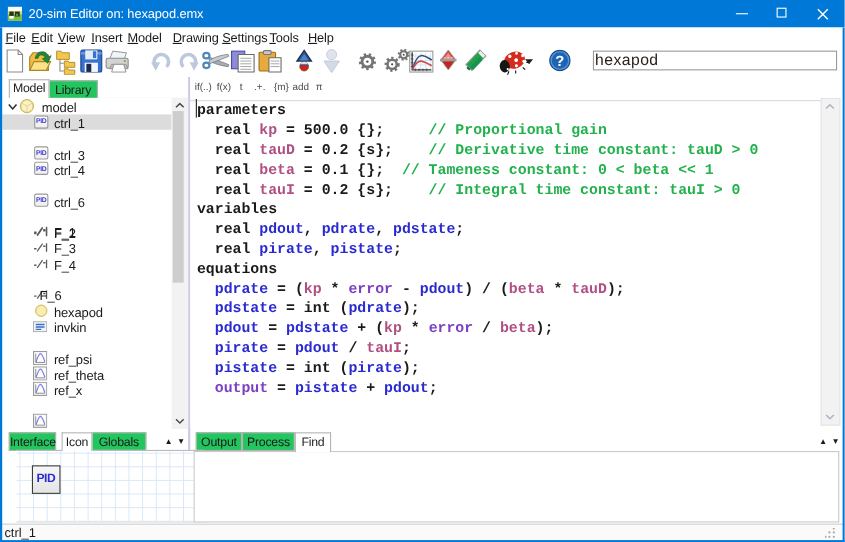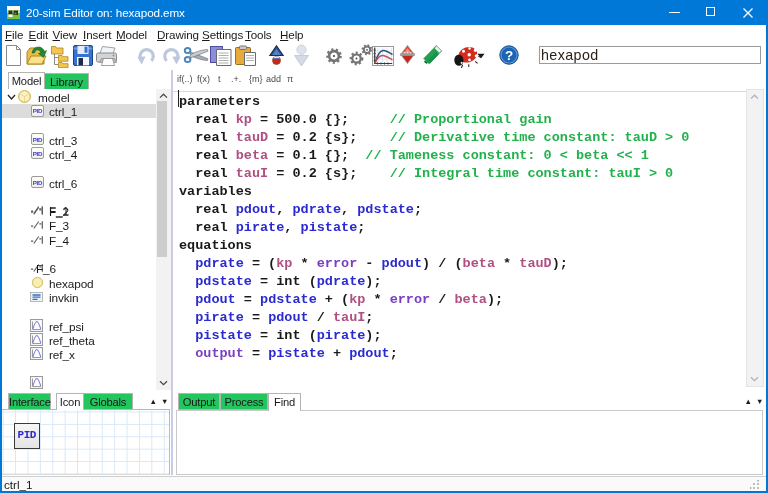--- a/index.html
+++ b/index.html
@@ -38,24 +38,24 @@
 #editor{left:173px;top:91px;width:590px;height:297px;background:#fff;border-top:1px solid #d9d9d9;}
 #code{position:absolute;left:6px;top:1px;margin:0;font-family:"Liberation Mono",monospace;
   font-weight:bold;font-size:13.5px;line-height:18px;color:#1a1a1a;letter-spacing:0;}
 #code .p{color:#b04f82;}
 #code .v{color:#2a2ad0;}
 #code .o{color:#7b3fc0;}
 #code .c{color:#22b14c;font-weight:bold;}
 #caret{left:178px;top:89.5px;width:1.2px;height:17px;background:#222;}
 #escroll{left:746px;top:89px;width:16px;height:296px;background:#f2f2f2;border:1px solid #e4e4e4;}
 
-#gridpanel{left:0;top:409px;width:170px;height:66px;background:#fff;
+#gridpanel{left:15px;top:409px;width:170px;height:66px;background:#fff;
  border-top:1px solid #b9b9b9;border-right:1px solid #b9b9b9;border-bottom:1px solid #d9d9d9;box-sizing:border-box;
  background-image:linear-gradient(#d8e8f8 1px,transparent 1px),linear-gradient(90deg,#d8e8f8 1px,transparent 1px);
- background-size:12.4px 12.4px;background-position:2.7px 1.5px;font-family:Liberation Mono, monospace;}
+ background-size:12.4px 12.4px;background-position:2.7px 1.5px;}
 #pidbox{position:absolute;left:14px;top:13px;width:23.5px;height:23.5px;border:1.6px solid #3a3a3a;
  background:linear-gradient(#f6f6f6,#e4e4e4);color:#2a2ad0;font-weight:bold;font-size:11px;
  text-align:center;line-height:23px;letter-spacing:-0.4px;}
 
 #outpanel{left:176px;top:409.5px;width:587px;height:65.5px;background:#fff;border:1px solid #c9c9c9;box-sizing:border-box;}
 
 #statusbar{left:0;top:475.5px;width:768px;height:15px;background:#fafafa;border-top:1px solid #cfcfcf;
  font-size:11.7px;color:#1a1a1a;}
 .updown{font-size:7.5px;color:#1c1c1c;letter-spacing:4px;}
 </style></head>

